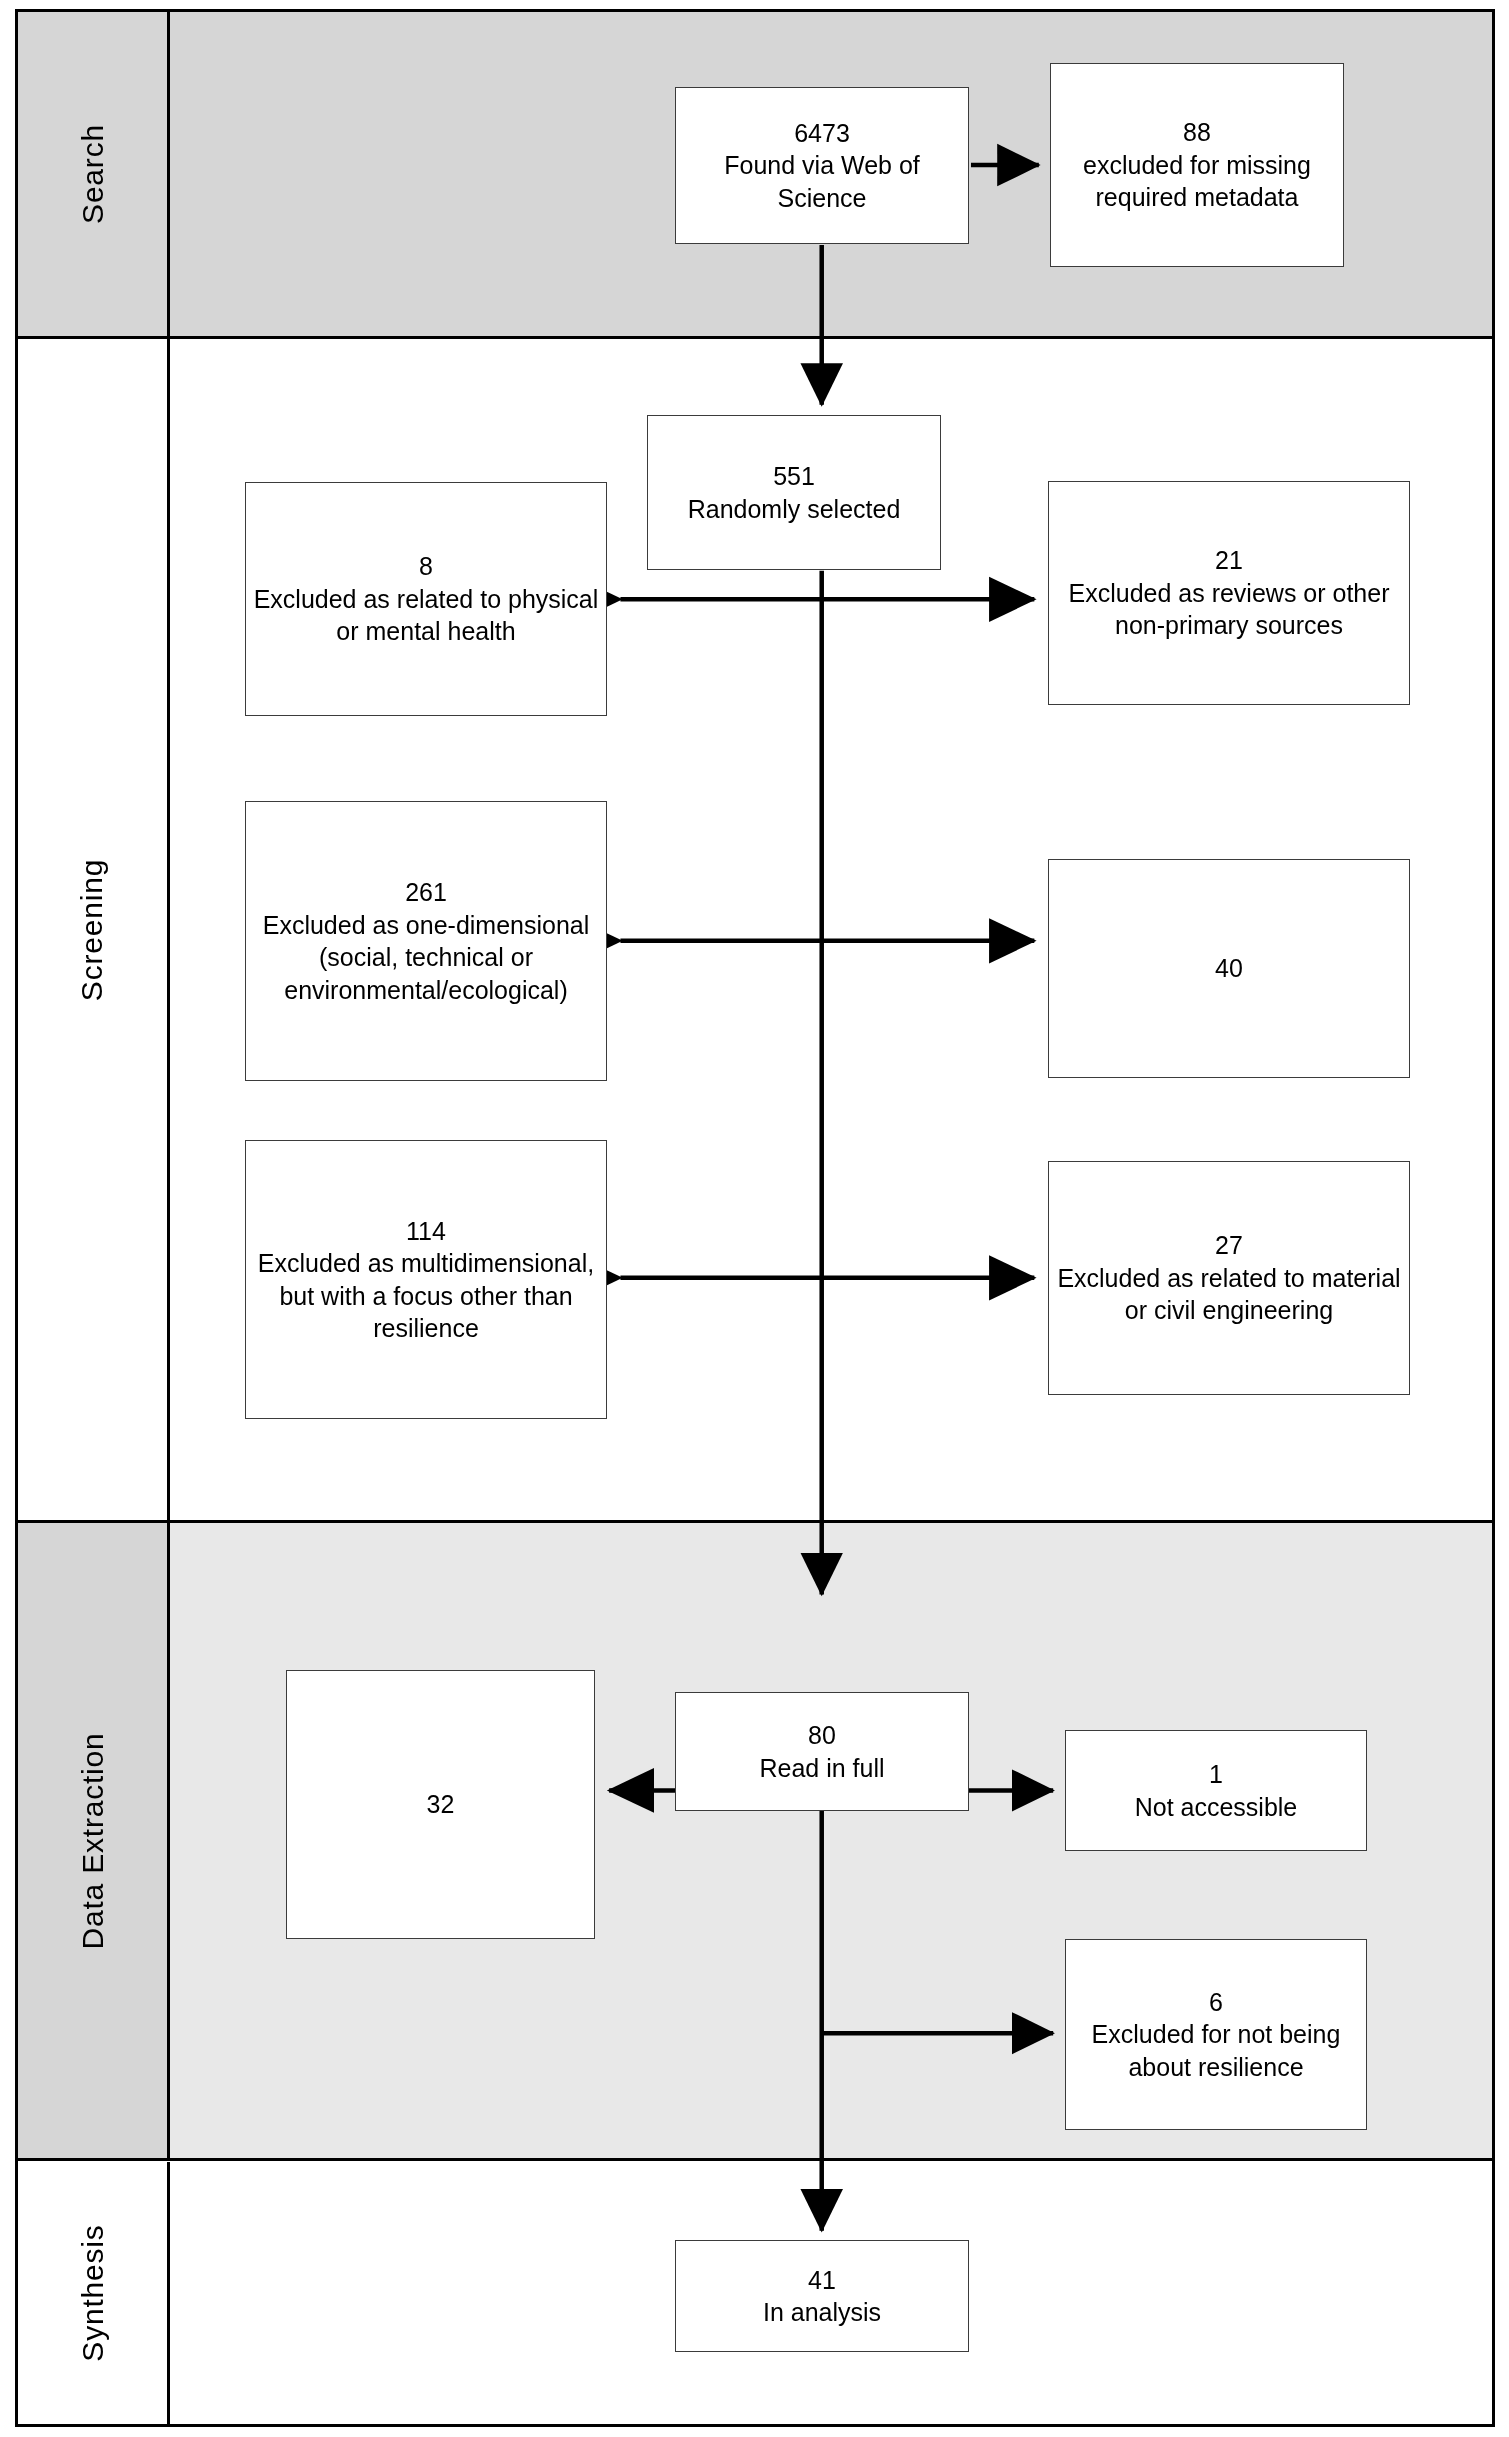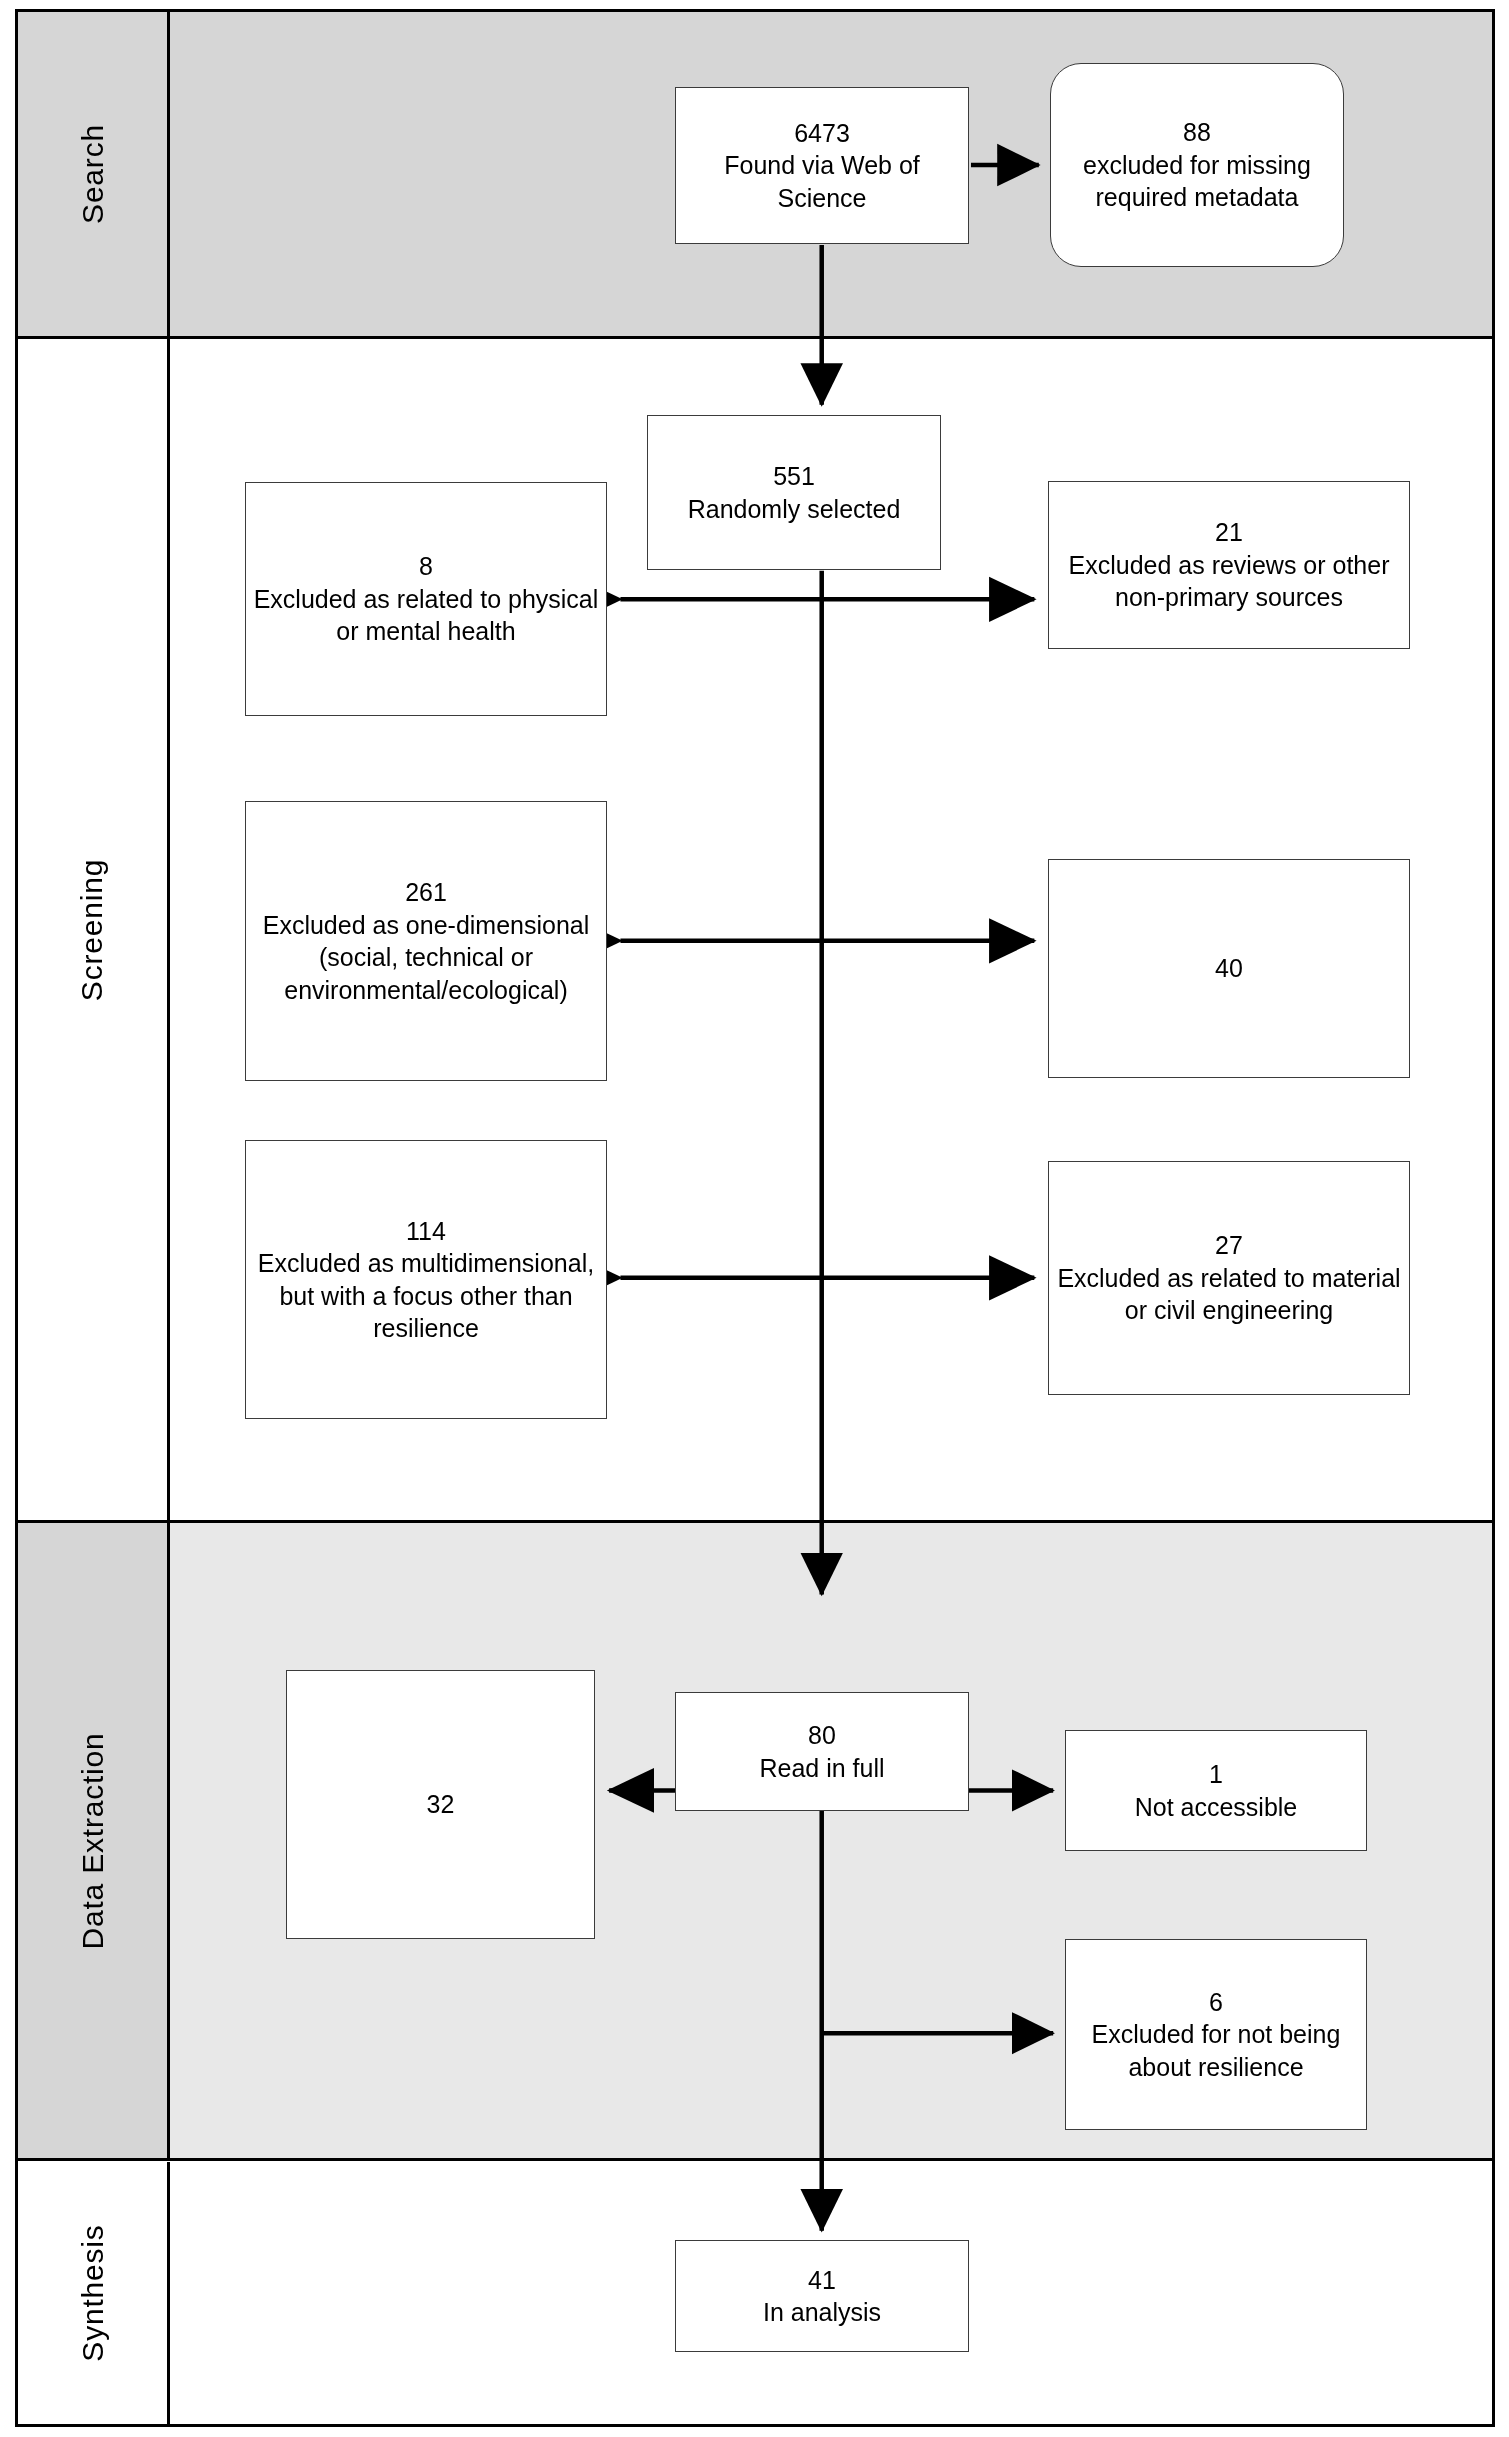--- a/index.html
+++ b/index.html
@@ -33,25 +33,25 @@
   
   .node { position:absolute; background:#ffffff; border:1.5px solid #3b3b3b;
           display:flex; flex-direction:column; align-items:center;
           justify-content:center; text-align:center; padding:4.5px 7.5px;
           font-size:25px; line-height:1.30; }
   .node .num { display:block; }
   .node .txt { display:block; }
 
   
   #n-found    { left:675px; top:87px;  width:294px; height:157px; }
-  #n-meta     { left:1050px;top:63px;   width:294px; height:204px;border-radius:31px; }
+  #n-meta     { left:1050px;top:63px;   width:294px; height:204px; }
   
   #n-551      { left:647px; top:415px;  width:294px; height:155px; }
   #n-8        { left:245px; top:482px;  width:362px; height:234px; }
-  #n-21       { left:1048px;top:481px;  width:362px; height:168px;text-align:center; }
+  #n-21       { left:1048px;top:481px;  width:362px; height:224px;text-align:center; }
   #n-261      { left:245px; top:801px; width:362px; height:280px; }
   #n-40       { left:1048px;top:859px; width:362px; height:219px; }
   #n-114      { left:245px; top:1140px; width:362px; height:279px; }
   #n-27       { left:1048px;top:1161px; width:362px; height:234px; }
   
   #n-80       { left:675px; top:1692px; width:294px; height:119px; }
   #n-32       { left:286px; top:1670px; width:309px; height:269px; }
   #n-1        { left:1065px;top:1730px; width:302px; height:121px; }
   #n-6        { left:1065px;top:1939px; width:302px; height:191px; }
   

